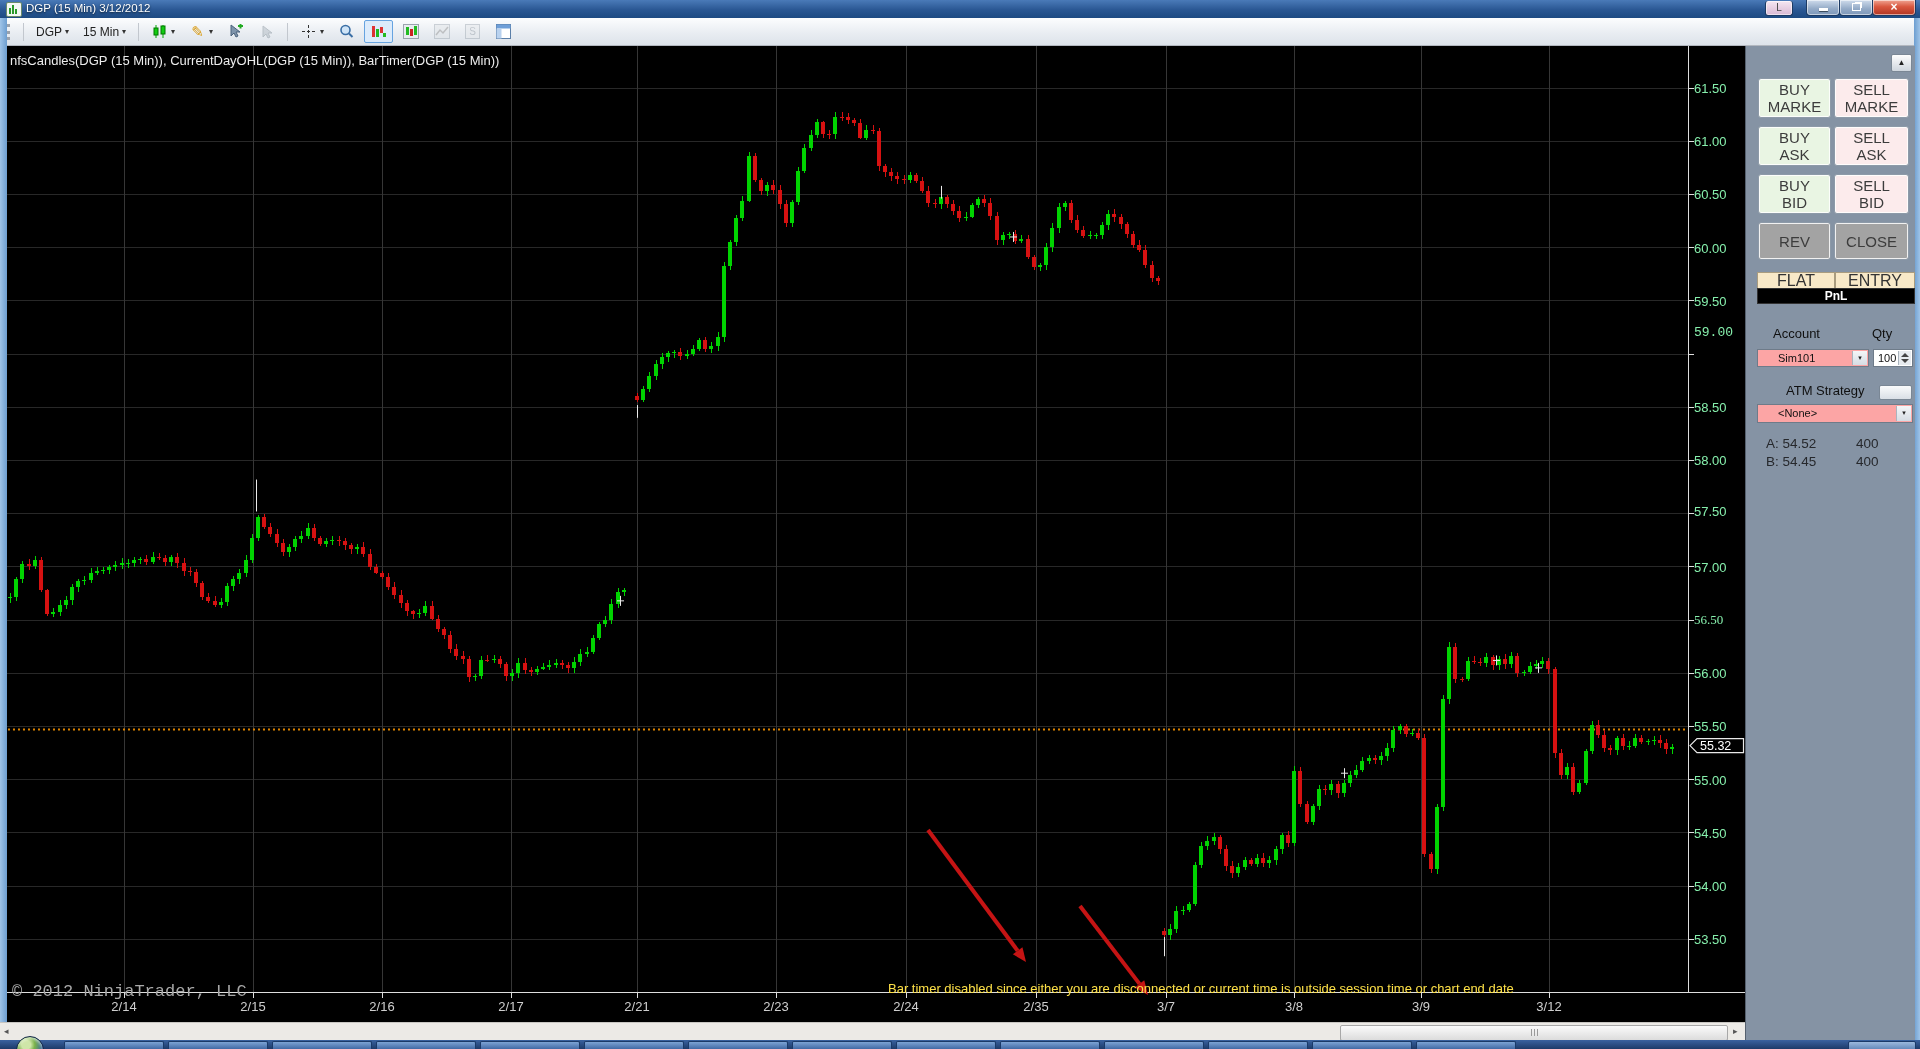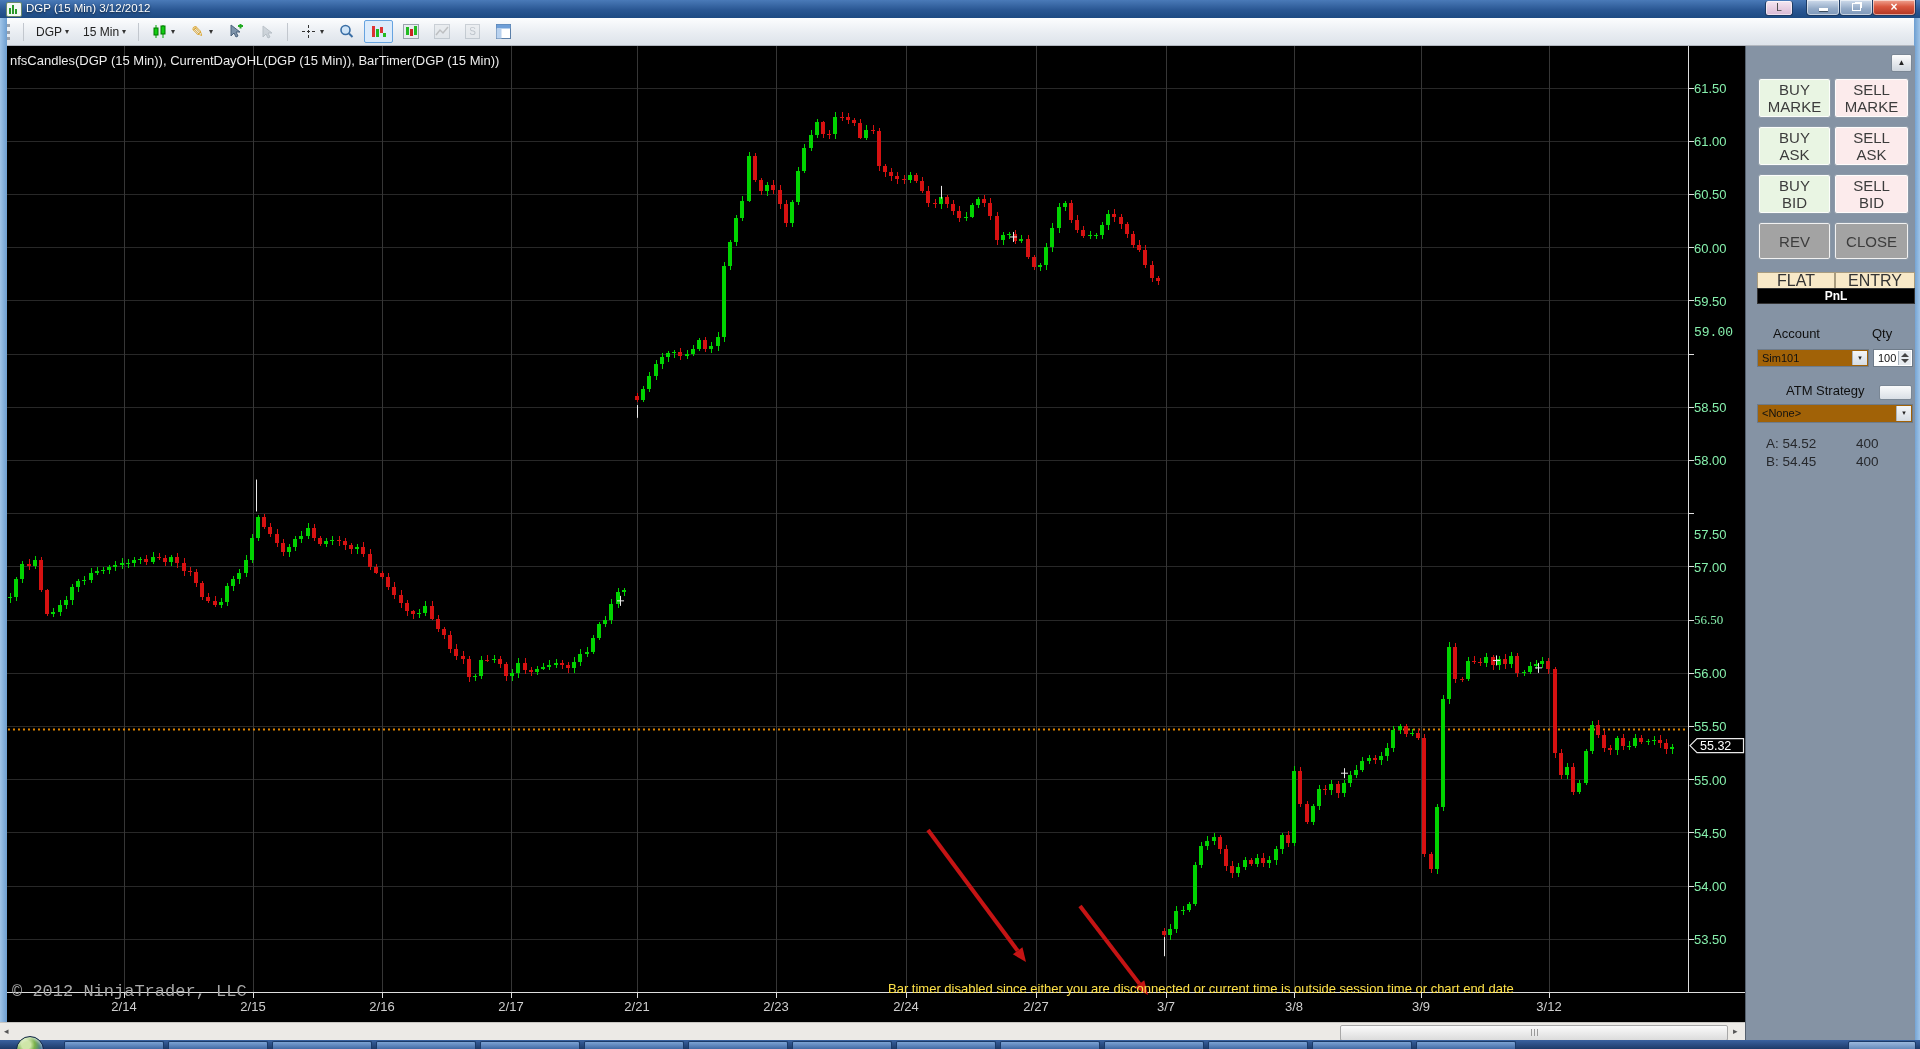--- a/index.html
+++ b/index.html
@@ -51,22 +51,22 @@
     border:1px solid #7a8795;border-radius:2px;font-size:8px;color:#222;text-align:center;line-height:15px;}
   .ob{position:absolute;border:1px solid #8d9aa8;border-radius:3px;box-shadow:inset 0 0 0 1px rgba(255,255,255,.85);
      font-size:15px;line-height:17px;color:#3c3c3c;text-align:center;display:flex;flex-direction:column;justify-content:center;overflow:hidden;}
   .ob.buy{background:#e9f5e3;}
   .ob.sell{background:#fcebec;}
   .ob.neutral{background:#a3a3a3;}
   .tan-tab{position:absolute;background:#f8e9c8;border:1px solid #a99c7f;color:#333;font-size:16px;
      text-align:center;line-height:15px;}
   #pnl-bar{left:11px;top:242px;width:156px;height:14px;background:#000;color:#fff;font-weight:bold;
      font-size:12px;text-align:center;line-height:14px;border:1px solid #333;}
-  .combo{position:absolute;background:#a16207;border:1px solid #6e7b89;font-size:11px;color:#111;
-     line-height:16px;padding-left:4px;box-sizing:border-box;}
+  .combo{position:absolute;background:#fca5a5;border:1px solid #6e7b89;font-size:11px;color:#111;
+     line-height:16px;padding-left:20px;box-sizing:border-box;}
   .combo .dd{position:absolute;right:1px;top:1px;bottom:1px;width:14px;background:linear-gradient(#f4f6f8,#d6dde4);
      border-left:1px solid #aab4be;font-size:7px;color:#222;text-align:center;line-height:14px;}
   .spin{position:absolute;background:#fff;border:1px solid #6e7b89;font-size:11px;color:#111;line-height:16px;padding-left:4px;box-sizing:border-box;}
   .spin .arrows{position:absolute;right:1px;top:1px;bottom:1px;width:12px;background:#e7ebef;border-left:1px solid #aab4be;}
   .spin .arrows i{position:absolute;left:2px;width:0;height:0;border-left:4px solid transparent;border-right:4px solid transparent;}
   .spin .arrows i.up{top:2px;border-bottom:4px solid #444;}
   .spin .arrows i.dn{bottom:2px;border-top:4px solid #444;}
   #atm-btn{left:133px;top:339px;width:31px;height:13px;background:linear-gradient(#fafbfc,#d9dfe6);
      border:1px solid #7a8795;border-radius:2px;}
   .quote{position:absolute;color:#26282c;font-size:13.5px;}
@@ -838,37 +838,37 @@
 <span id="bartimer-msg" class="abs">Bar timer disabled since either you are disconnected or current time is outside session time or chart end date</span>
 <div id="axis-labels">
     <span class="price-label abs" style="top: 88px;">61.50</span>
     <span class="price-label abs" style="top: 141.2px;">61.00</span>
     <span class="price-label abs" style="top: 194.4px;">60.50</span>
     <span class="price-label abs" style="top: 247.6px;">60.00</span>
     <span class="price-label abs" style="top: 300.8px;">59.50</span>
     <span class="price-label abs" style="top: 332px; font-family: Liberation Mono, monospace;">59.00</span>
     <span class="price-label abs" style="top: 407.2px;">58.50</span>
     <span class="price-label abs" style="top: 460.4px;">58.00</span>
-    <span class="price-label abs" style="top: 534px;">57.50</span>
+    <span class="price-label abs" style="top: 511px;">57.50</span>
     <span class="price-label abs" style="top: 566.8px;">57.00</span>
     <span class="price-label abs" style="top: 620px; font-family: Liberation Serif, serif;">56.50</span>
     <span class="price-label abs" style="top: 673.2px;">56.00</span>
     <span class="price-label abs" style="top: 726.4px;">55.50</span>
     <span class="price-label abs" style="top: 779.6px;">55.00</span>
     <span class="price-label abs" style="top: 832.8px;">54.50</span>
     <span class="price-label abs" style="top: 886px;">54.00</span>
     <span class="price-label abs" style="top: 939.2px;">53.50</span>
     <span class="date-label abs" style="left: 124px;">2/14</span>
     <span class="date-label abs" style="left: 253px;">2/15</span>
     <span class="date-label abs" style="left: 382px;">2/16</span>
     <span class="date-label abs" style="left: 511px;">2/17</span>
     <span class="date-label abs" style="left: 637px;">2/21</span>
     <span class="date-label abs" style="left: 776px;">2/23</span>
     <span class="date-label abs" style="left: 906px;">2/24</span>
-    <span class="date-label abs" style="left: 1036px;">2/27</span>
+    <span class="date-label abs" style="left: 1036px;">2/35</span>
     <span class="date-label abs" style="left: 1166px;">3/7</span>
     <span class="date-label abs" style="left: 1294px;">3/8</span>
     <span class="date-label abs" style="left: 1421px;">3/9</span>
     <span class="date-label abs" style="left: 1549px;">3/12</span>
   </div>
 
 <div id="panel" class="abs">
   <div id="scrollup" class="abs"><span>▲</span></div>
 
   <div class="ob buy" style="left:12px;top:32px;width:71px;height:38px;">

